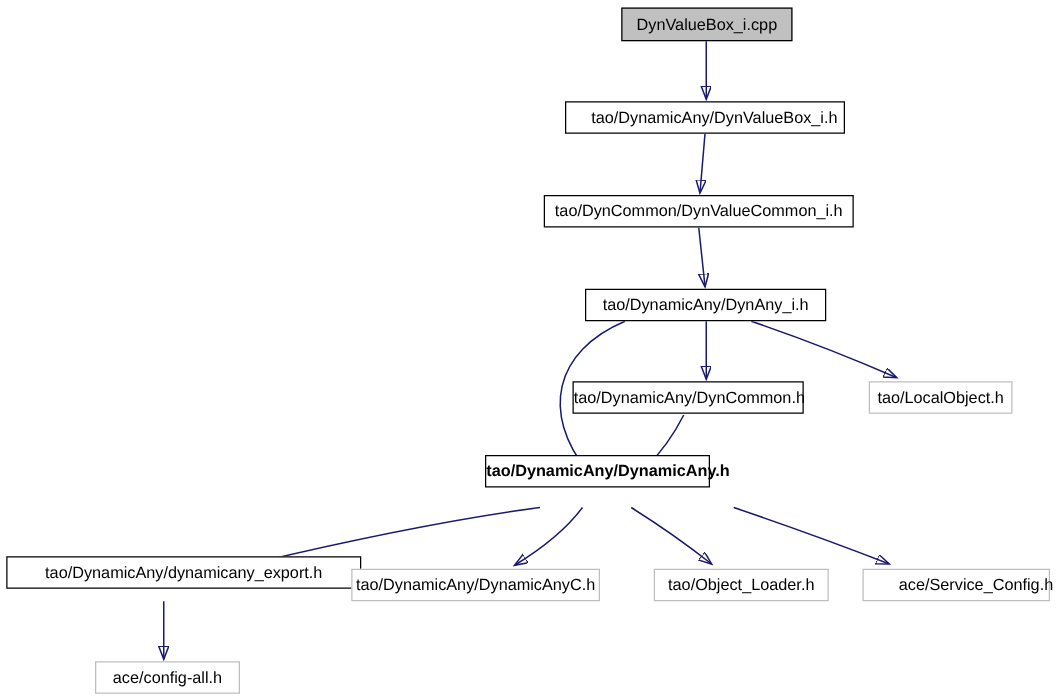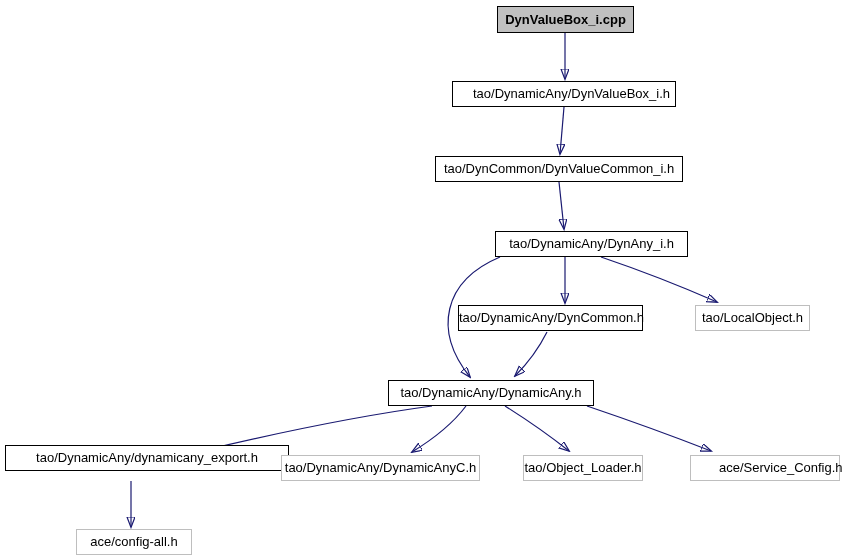--- a/index.html
+++ b/index.html
@@ -22,21 +22,21 @@
     font-size:13px;
     line-height:24px;
     text-align:center;
     white-space:nowrap;
   }
   .node.link{cursor:pointer;}
   .node.root{
     background:#c0c0c0;
     height:27px;
     line-height:25px;
-    font-weight:bold;
+    font-weight:normal;
   }
   .node.leaf{border-color:#bebebe;}
 </style>
 </head>
 <body>
 
 <div class="canvas">
 
   <svg class="edges" viewBox="0 0 845 560" xmlns="http://www.w3.org/2000/svg">
     <defs>
@@ -57,31 +57,31 @@
     <path d="M587,406 Q652,428 711,451" marker-end="url(#arrow)"></path>
     <path d="M131,481 L131,527" marker-end="url(#arrow)"></path>
   </svg>
 
   <div class="node root" style="left:497px;top:6px;width:137px;">DynValueBox_i.cpp</div>
 
   <div class="node link" style="left:452px;top:81px;width:224px;padding-left:15px;">tao/DynamicAny/DynValueBox_i.h</div>
 
   <div class="node link" style="left:435px;top:156px;width:248px;">tao/DynCommon/DynValueCommon_i.h</div>
 
-  <div class="node link" style="left:468px;top:231px;width:193px;margin-left:27px;">tao/DynamicAny/DynAny_i.h</div>
+  <div class="node link" style="left:468px;top:231px;width:193px;">tao/DynamicAny/DynAny_i.h</div>
 
   <div class="node link" style="left:458px;top:305px;width:185px;">tao/DynamicAny/DynCommon.h</div>
 
   <div class="node leaf" style="left:695px;top:305px;width:115px;">tao/LocalObject.h</div>
 
-  <div class="node link" style="left:388px;top:380px;width:206px;">tao/DynamicAny/DynamicAny.h</div>
+  <div class="node link" style="left:388px;top:364px;width:180px;font-weight:bold;">tao/DynamicAny/DynamicAny.h</div>
 
   <div class="node link" style="left:5px;top:445px;width:284px;">tao/DynamicAny/dynamicany_export.h</div>
 
   <div class="node leaf" style="left:281px;top:455px;width:199px;">tao/DynamicAny/DynamicAnyC.h</div>
 
-  <div class="node leaf" style="left:523px;top:455px;width:120px;">tao/Object_Loader.h</div>
+  <div class="node leaf" style="left:523px;top:455px;width:140px;">tao/Object_Loader.h</div>
 
   <div class="node leaf" style="left:690px;top:455px;width:150px;padding-left:28px;">ace/Service_Config.h</div>
 
   <div class="node leaf" style="left:76px;top:529px;width:116px;">ace/config-all.h</div>
 
 </div>
 
 </body></html>

